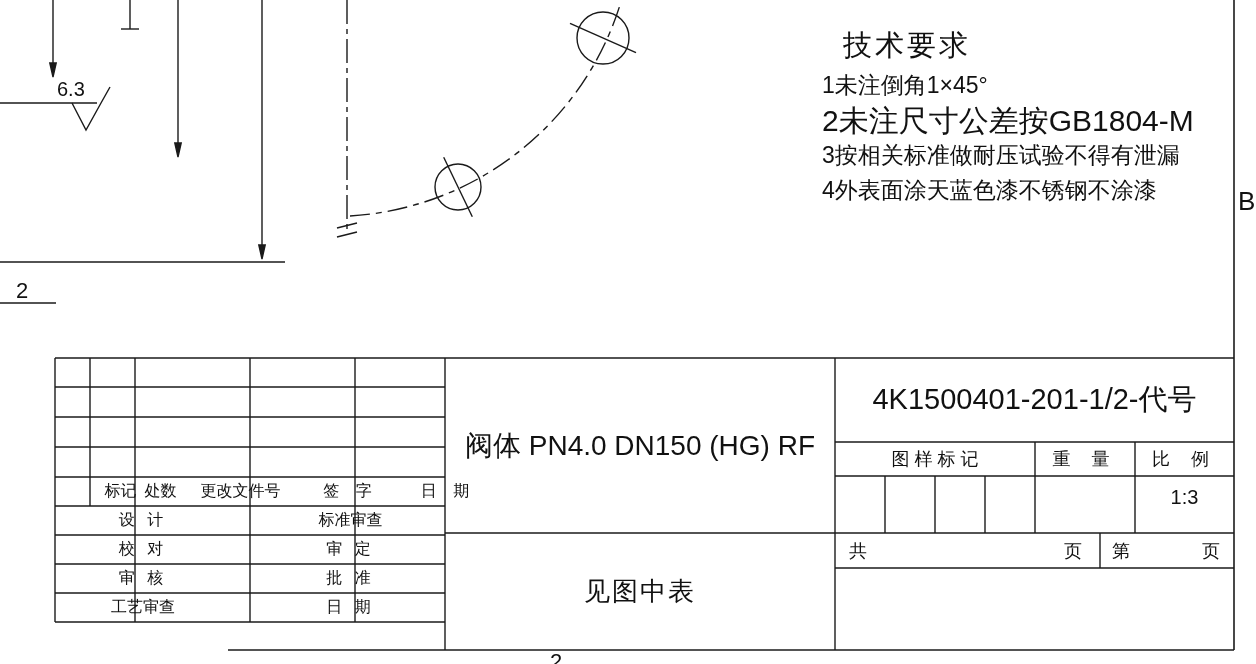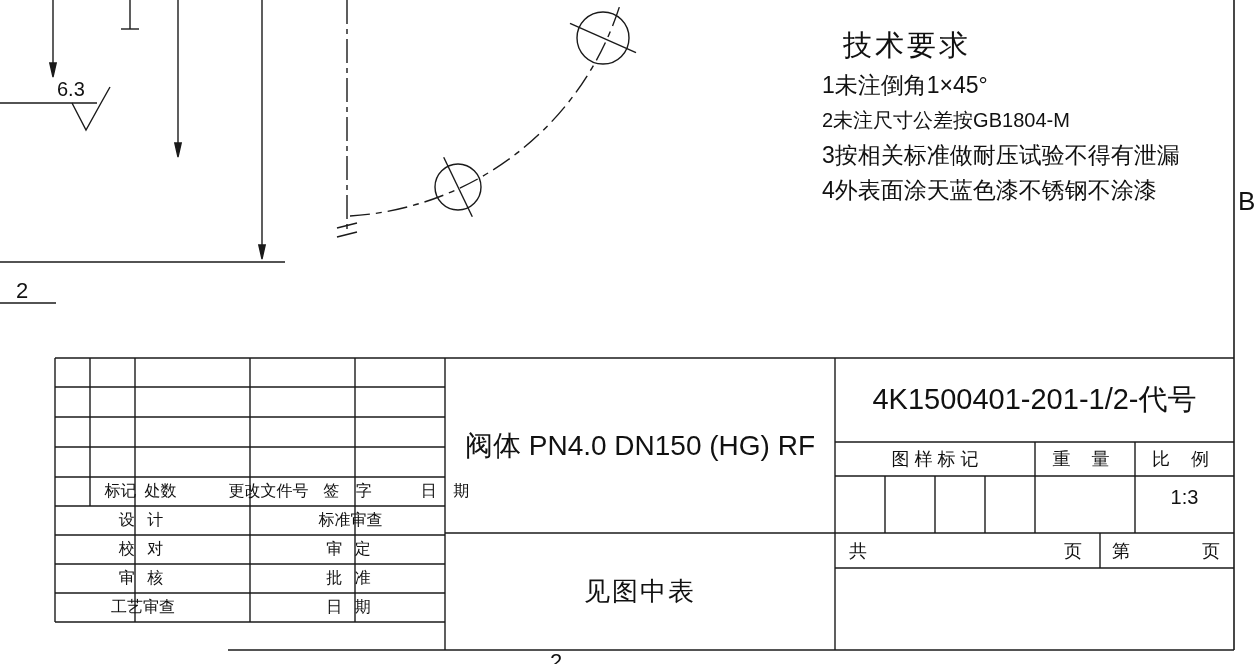--- a/index.html
+++ b/index.html
@@ -101,21 +101,21 @@
 
   <div class="txt" style="left:16px; top:278px; font-size:22px;">2</div>
 
   <div class="txt" style="left:1238px; top:186px; font-size:26px;">B</div>
 
   <div class="txt" style="left:550px; top:649px; font-size:22px;">2</div>
 
   <div>
     <div class="txt" style="left:843px; top:26px; font-size:29px; letter-spacing:3px;">技术要求</div>
     <div class="txt techreq-line" style="left:793px; top:68px; font-size:23px;">1未注倒角1×45°</div>
-    <div class="txt techreq-line" style="left:793px; top:103px; font-size:20px;">2未注尺寸公差按GB1804-M</div>
+    <div class="txt techreq-line" style="left:793px; top:103px; font-size:30px;">2未注尺寸公差按GB1804-M</div>
     <div class="txt techreq-line" style="left:793px; top:138px; font-size:23px;text-align:center;">3按相关标准做耐压试验不得有泄漏</div>
     <div class="txt techreq-line" style="left:793px; top:173px; font-size:23px;">4外表面涂天蓝色漆不锈钢不涂漆</div>
   </div>
 
   <div>
 
     <div class="cell" style="left:445px; top:358px; width:390px; height:175px; font-size:28px;">阀体 PN4.0  DN150 (HG) RF</div>
 
     <div class="cell" style="left:445px; top:533px; width:390px; height:117px; font-size:26px; letter-spacing:2px;">见图中表</div>
 
@@ -131,21 +131,21 @@
       <span>共</span>
       <span>页</span>
     </div>
     <div class="cell split f18" style="left:1100px; top:533px; width:134px; height:35px; padding:0 14px 0 12px; box-sizing:border-box;">
       <span>第</span>
       <span>页</span>
     </div>
 
     <div class="cell f16" style="left:55px; top:477px; width:35px; height:29px;">标记</div>
     <div class="cell f16" style="left:90px; top:477px; width:45px; height:29px;">处数</div>
-    <div class="cell f16" style="left:135px; top:477px; width:115px; height:29px;margin-left:28px;">更改文件号</div>
+    <div class="cell f16" style="left:135px; top:477px; width:115px; height:29px;">更改文件号</div>
     <div class="cell f16" style="left:250px; top:477px; width:105px; height:29px; letter-spacing:6px;">签 字</div>
     <div class="cell f16" style="left:355px; top:477px; width:90px; height:29px; letter-spacing:6px;">日 期</div>
 
     <div class="cell f16" style="left:55px; top:506px; width:80px; height:29px; letter-spacing:4px;">设 计</div>
     <div class="cell f16" style="left:250px; top:506px; width:105px; height:29px;text-align:center;">标准审查</div>
 
     <div class="cell f16" style="left:55px; top:535px; width:80px; height:29px; letter-spacing:4px;">校 对</div>
     <div class="cell f16" style="left:250px; top:535px; width:105px; height:29px; letter-spacing:4px;">审 定</div>
 
     <div class="cell f16" style="left:55px; top:564px; width:80px; height:29px; letter-spacing:4px;">审 核</div>

